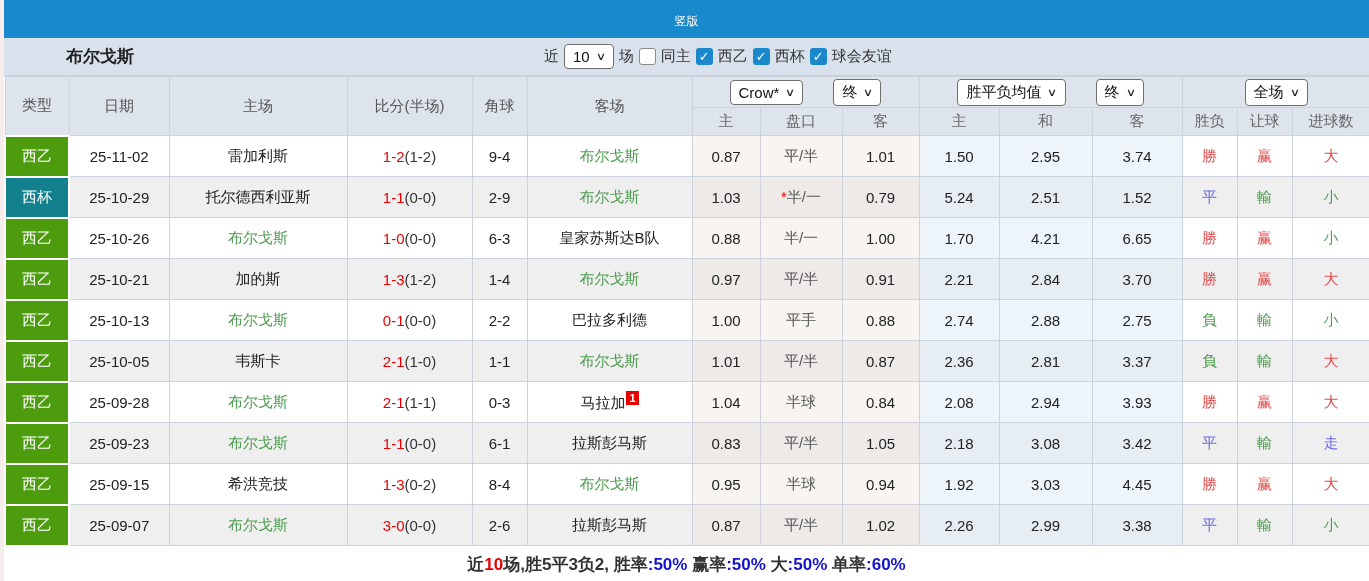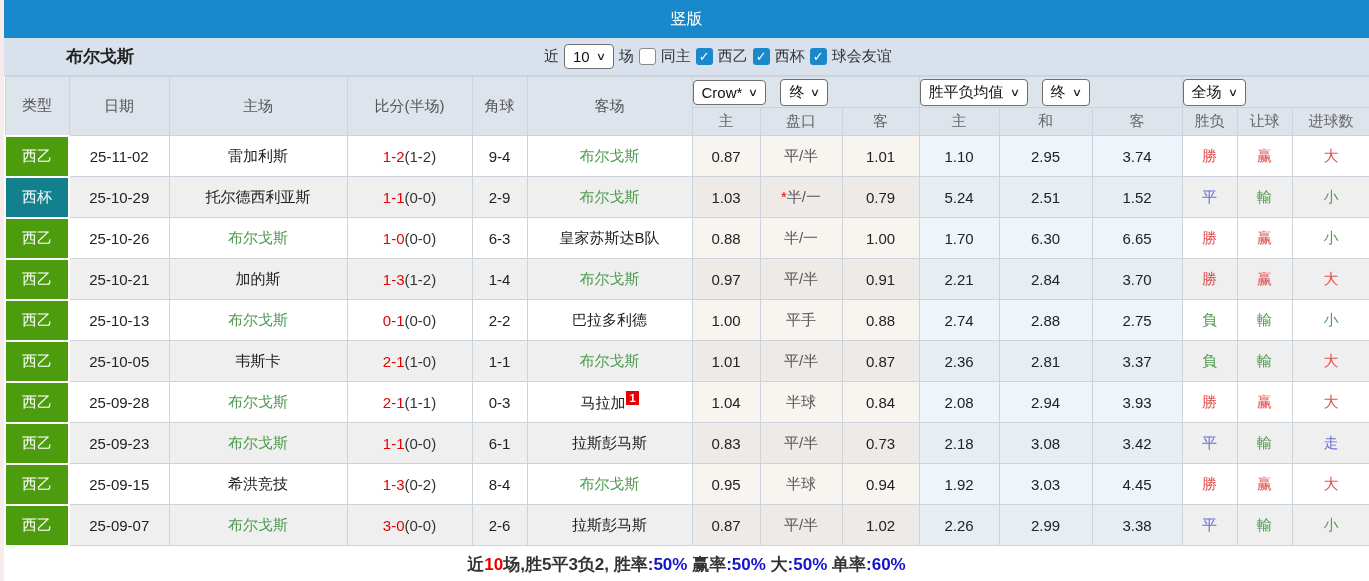--- a/index.html
+++ b/index.html
@@ -13,21 +13,21 @@
 
   
   .topbar {
     height:38px; background:#1889ca; color:#fff;
     display:flex; align-items:center; justify-content:center; gap:9px;flex-direction:column;
   }
   .topbar .title { font-size:20px; font-weight:bold; letter-spacing:1px; }
   .radio { display:inline-block; border-radius:50%; }
   .radio.sel { width:15px; height:15px; background:#fff; }
   .radio.unsel { width:16px; height:16px; border:3px solid #fff; background:transparent; }
-  .radio-label { font-size:16px; }
+  .radio-label { font-size:12px; }
 
   
   .filterbar {
     position:relative; height:38px; background:#d9e2ec;
     display:flex; align-items:center; font-size:15px; color:#333;
     border-bottom:1px solid #c9d1db;
   }
   .team { margin-left:62px; font-size:17px; font-weight:bold; color:#222; }
   .controls { position:absolute; left:540px; display:flex; align-items:center; gap:5px; }
   .dd {
@@ -41,21 +41,21 @@
   .checkbox.on { background:#1a88ca; color:#fff; font-size:13px; text-align:center; line-height:17px; }
   .checkbox.on::after { content:"✓"; font-weight:bold; }
 
   
   table { width:1365px; border-collapse:collapse; table-layout:fixed; }
   th, td { border:1px solid #ccd3dd; text-align:center; overflow:hidden; padding:0; }
   thead th { background:#dee4ec; color:#555; font-weight:normal; font-size:15px; }
   thead tr.h1 th { height:31px; }
   thead tr.h2 th { height:28px; color:#666; }
   .hdr-group { }
-  .hdr-flex { display:flex; align-items:center; gap:14px; }
+  .hdr-flex { display:flex; align-items:center; justify-content:center; gap:30px; }
   tbody td { height:41px; font-size:15px; color:#222; }
   tbody tr:nth-child(odd)  td { background:#fff; }
   tbody tr:nth-child(even) td { background:#efefef; }
   tbody tr:nth-child(odd)  td.c-crow { background:#f8f5f1; }
   tbody tr:nth-child(even) td.c-crow { background:#edeae7; }
   tbody tr:nth-child(odd)  td.c-mean { background:#edf4fa; }
   tbody tr:nth-child(even) td.c-mean { background:#e6edf3; }
   td.c-type { border:2px solid #fff; color:#fff; font-size:15px; }
   td[data-type="green"] { background:#4c9c0e !important; }
   td[data-type="teal"]  { background:#12808d !important; }
@@ -191,21 +191,21 @@
     <tr>
       <td class="c-type" data-type="green">西乙</td>
       <td class="c-date">25-11-02</td>
       <td class="c-home"><span data-self="false">雷加利斯</span></td>
       <td class="c-score"><span class="score-main">1-2</span><span class="score-half">(1-2)</span></td>
       <td class="c-corner">9-4</td>
       <td class="c-away"><span data-self="true">布尔戈斯</span></td>
       <td class="c-crow">0.87</td>
       <td class="c-crow c-pan"><span class="star"></span><span>平/半</span></td>
       <td class="c-crow">1.01</td>
-      <td class="c-mean">1.10</td>
+      <td class="c-mean">1.50</td>
       <td class="c-mean">2.95</td>
       <td class="c-mean">3.74</td>
       <td class="c-res" data-color="red">勝</td>
       <td class="c-res" data-color="red">赢</td>
       <td class="c-res" data-color="red">大</td>
     </tr>
 
     <tr>
       <td class="c-type" data-type="teal">西杯</td>
       <td class="c-date">25-10-29</td>
@@ -228,21 +228,21 @@
       <td class="c-type" data-type="green">西乙</td>
       <td class="c-date">25-10-26</td>
       <td class="c-home"><span data-self="true">布尔戈斯</span></td>
       <td class="c-score"><span class="score-main">1-0</span><span class="score-half">(0-0)</span></td>
       <td class="c-corner">6-3</td>
       <td class="c-away"><span data-self="false">皇家苏斯达B队</span></td>
       <td class="c-crow">0.88</td>
       <td class="c-crow c-pan"><span class="star"></span><span>半/一</span></td>
       <td class="c-crow">1.00</td>
       <td class="c-mean">1.70</td>
-      <td class="c-mean">6.30</td>
+      <td class="c-mean">4.21</td>
       <td class="c-mean">6.65</td>
       <td class="c-res" data-color="red">勝</td>
       <td class="c-res" data-color="red">赢</td>
       <td class="c-res" data-color="green">小</td>
     </tr>
 
     <tr>
       <td class="c-type" data-type="green">西乙</td>
       <td class="c-date">25-10-21</td>
       <td class="c-home"><span data-self="false">加的斯</span></td>
@@ -316,21 +316,21 @@
 
     <tr>
       <td class="c-type" data-type="green">西乙</td>
       <td class="c-date">25-09-23</td>
       <td class="c-home"><span data-self="true">布尔戈斯</span></td>
       <td class="c-score"><span class="score-main">1-1</span><span class="score-half">(0-0)</span></td>
       <td class="c-corner">6-1</td>
       <td class="c-away"><span data-self="false">拉斯彭马斯</span></td>
       <td class="c-crow">0.83</td>
       <td class="c-crow c-pan"><span class="star"></span><span>平/半</span></td>
-      <td class="c-crow">0.73</td>
+      <td class="c-crow">1.05</td>
       <td class="c-mean">2.18</td>
       <td class="c-mean">3.08</td>
       <td class="c-mean">3.42</td>
       <td class="c-res" data-color="blue">平</td>
       <td class="c-res" data-color="green">輸</td>
       <td class="c-res" data-color="blue">走</td>
     </tr>
 
     <tr>
       <td class="c-type" data-type="green">西乙</td>

